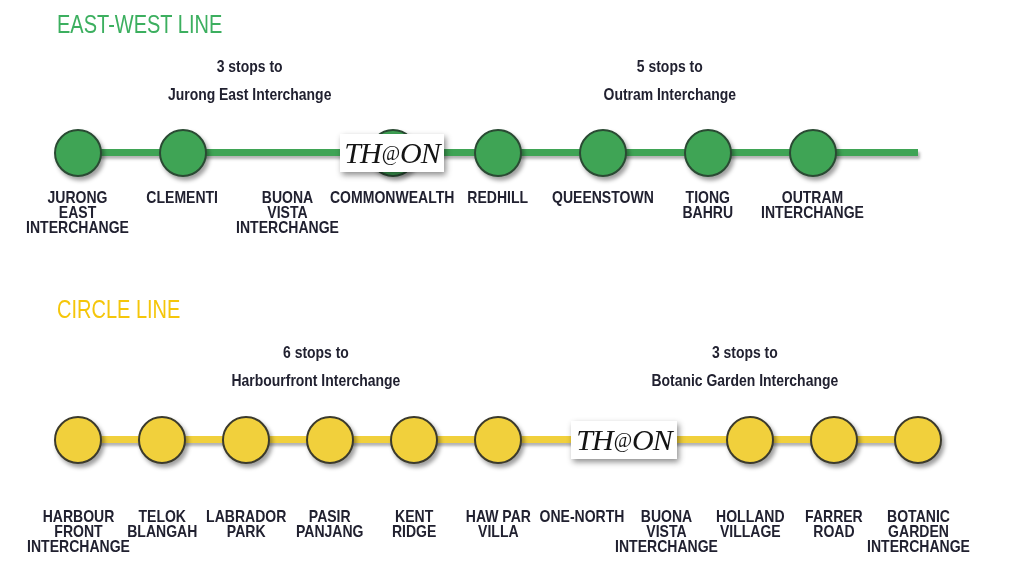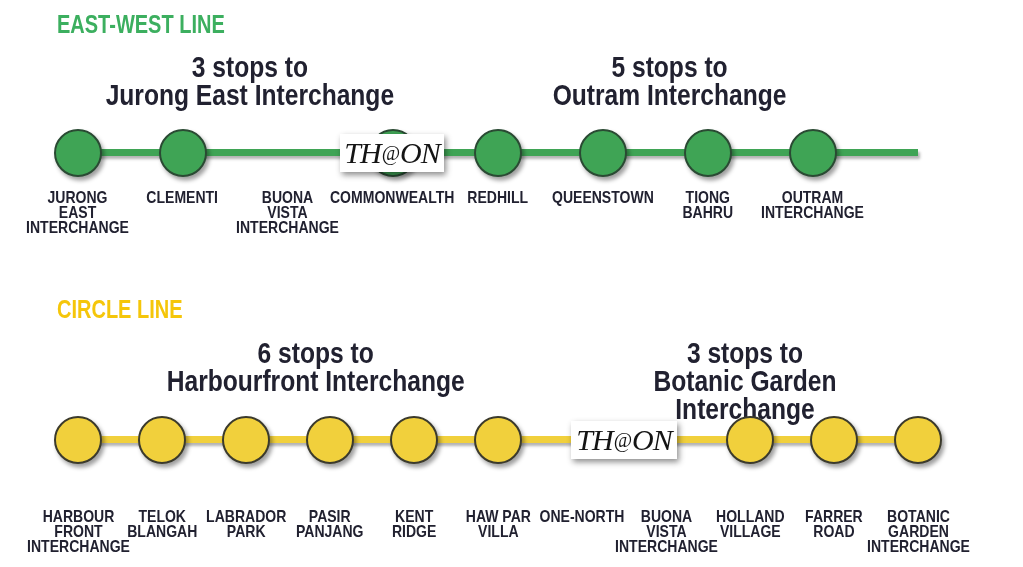--- a/index.html
+++ b/index.html
@@ -8,26 +8,26 @@
     --yellow:#F1D03C; --yellow-title:#F5C60A; --yellow-edge:#3B3A2C;
     --logo-bg:#FFFFFF; --logo-ink:#141414;
   }
   *{margin:0;padding:0;box-sizing:border-box;}
   html,body{background:var(--bg);}
   body{font-family:"Liberation Sans",sans-serif;}
   .canvas{position:relative;width:1023px;height:567px;background:var(--bg);overflow:hidden;}
 
   .cond{display:inline-block;transform:scaleX(.82);transform-origin:center;}
 
-  .line-title{position:absolute;left:57px;font-weight:bold;font-size:25px;line-height:25px;white-space:nowrap;}
+  .line-title{position:absolute;left:57px;font-weight:normal;font-size:25px;line-height:25px;white-space:nowrap;}
   .line-title .cond{transform:scaleX(.8);transform-origin:left center;}
   .title-ew{top:12px;color:var(--green-title);}
   .title-cc{top:297px;color:var(--yellow-title);}
 
-  .stops-header{position:absolute;width:400px;text-align:center;font-weight:bold;font-size:30px;
+  .stops-header{position:absolute;width:400px;text-align:center;font-weight:bold;font-size:17px;
     line-height:28px;color:var(--ink);white-space:pre-line;}
   .h-ew-0{left:50px;top:53px;}
   .h-ew-1{left:470px;top:53px;}
   .h-cc-0{left:116px;top:339px;}
   .h-cc-1{left:545px;top:339px;}
 
   .rail{position:absolute;display:flex;align-items:flex-start;}
   .rail-ew{left:25px;top:129px;width:945px;}
   .rail-cc{left:36px;top:416px;width:924px;}
 

